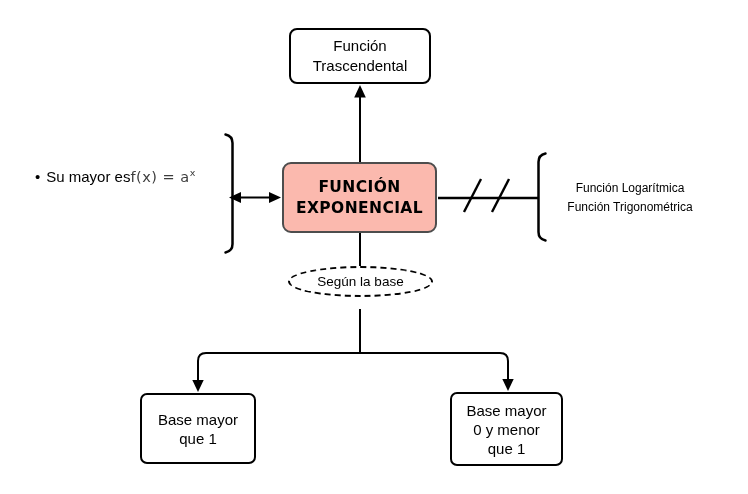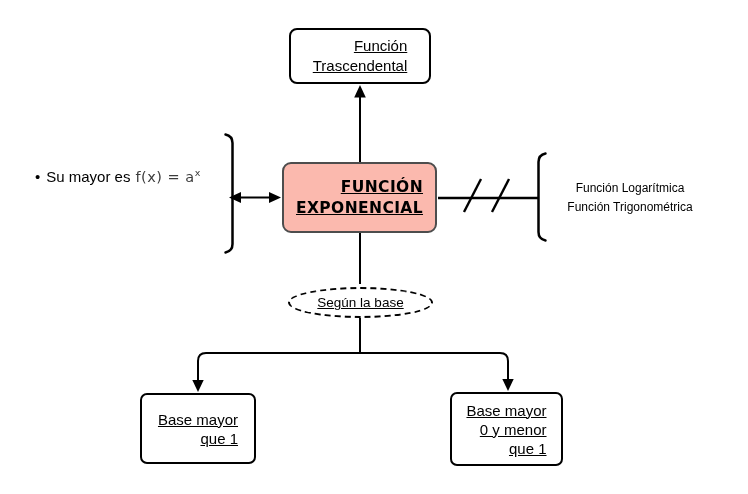--- a/index.html
+++ b/index.html
@@ -11,56 +11,55 @@
     color:#000;
     overflow:hidden;
   }
   #connectors{
     position:absolute;left:0;top:0;width:748px;height:494px;z-index:1;
   }
   .node{
     position:absolute;
     box-sizing:border-box;
     display:flex;align-items:center;justify-content:center;
-    text-align:right;
+    text-align:center;
     white-space:pre-line;
     background:#ffffff;
     border:2.3px solid #000000;
     border-radius:8px;
     font-size:15px;line-height:19px;
     z-index:2;
-    text-decoration:underline;
   }
   #top-node{left:289px;top:28px;width:142px;height:56px;line-height:20px;}
   #center-node{
     left:282px;top:162px;width:155px;height:71px;
     background:#FBB9AE;border:2.5px solid #4D4D4D;border-radius:9px;
     font-family:"DejaVu Sans", sans-serif;
     font-weight:bold;font-size:15.5px;line-height:21px;letter-spacing:.4px;
   }
   #condition-node{
-    left:288px;top:287px;width:145px;height:31px;
+    left:288px;top:266px;width:145px;height:31px;
     border:2px dashed #000;border-radius:50%;
     font-size:13.5px;
   }
   #branch-left-node{left:140px;top:393px;width:116px;height:71px;border-radius:7px;}
   #branch-right-node{left:450px;top:392px;width:113px;height:74px;border-radius:7px;}
   #left-notes{
     position:absolute;left:35px;top:163px;width:176px;z-index:2;
     font-size:15px;line-height:19px;
   }
   #left-notes ul{margin:0;padding:0;list-style:none;}
   #left-notes li{
     padding-left:13px;text-indent:-13px;
     white-space:pre-line;
   }
   #left-notes li::before{content:"\2022"; margin-right:6px;}
   .formula{
     font-family:"DejaVu Sans", sans-serif;
-    color:#3C3C3C;font-size:14.5px;letter-spacing:.5px;margin-left:5px;
+    color:#3C3C3C;font-size:14.5px;letter-spacing:.5px;
     white-space:nowrap;
   }
   .formula sup{font-size:9.5px;}
   #right-note{
     position:absolute;left:540px;top:179px;width:180px;z-index:2;
     text-align:center;font-size:12px;line-height:19px;white-space:pre-line;
   }
 </style>
 </head>
 <body>

